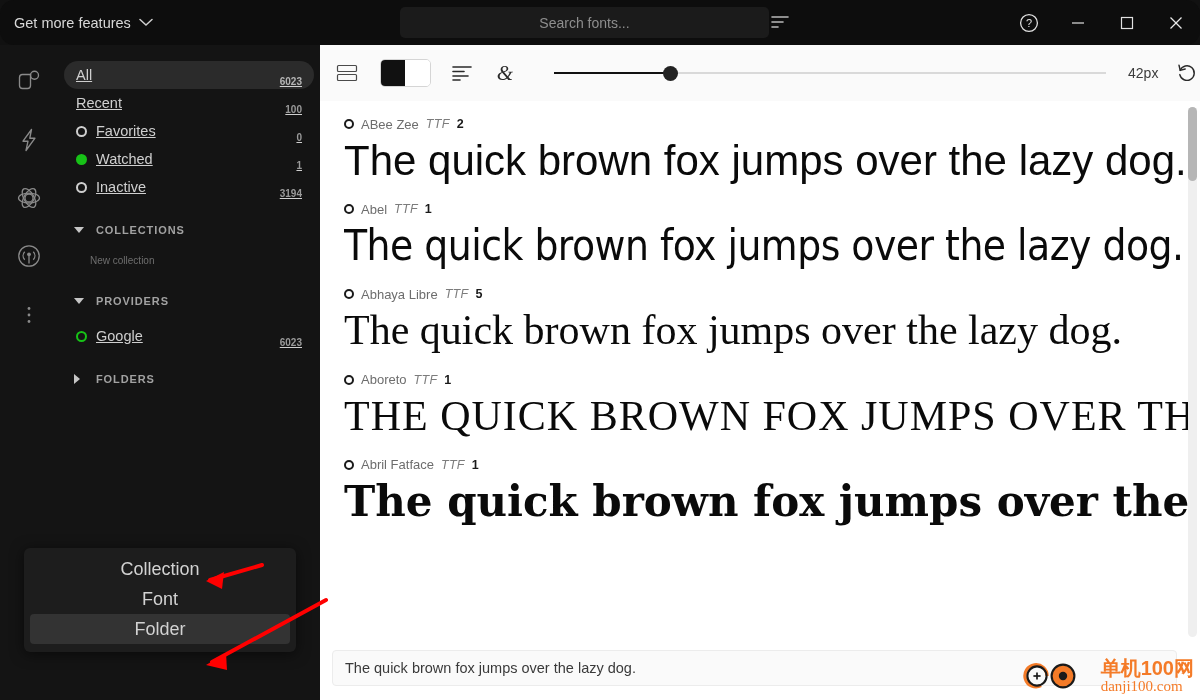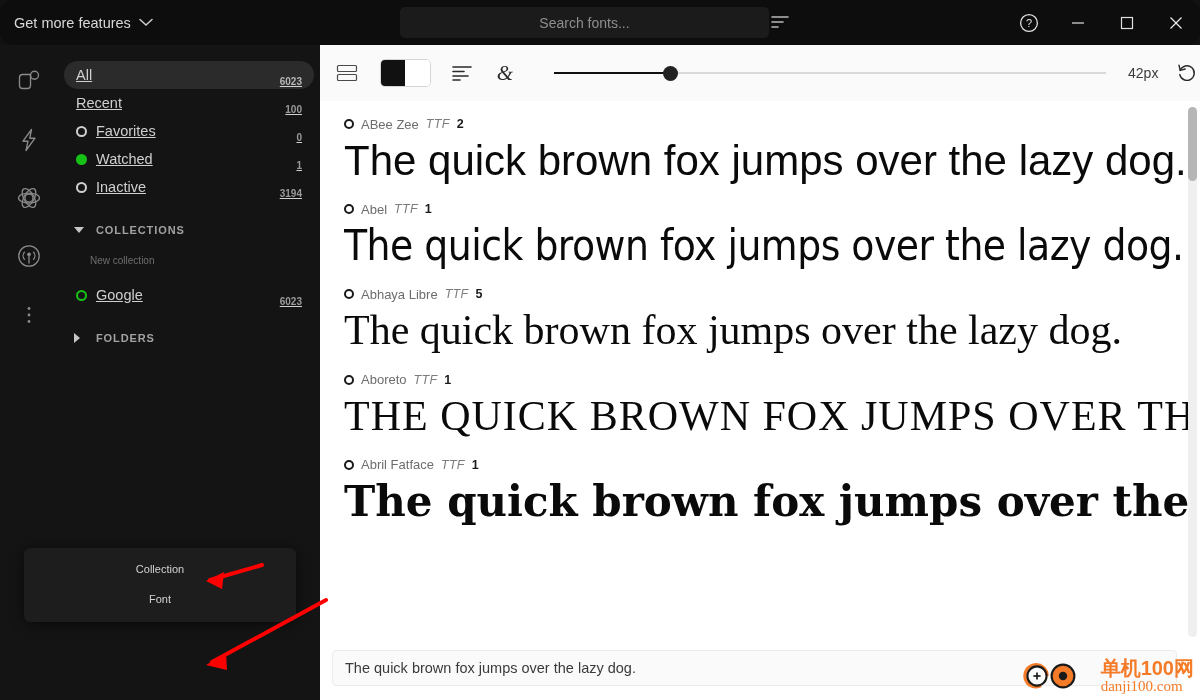--- a/index.html
+++ b/index.html
@@ -202,21 +202,21 @@
     box-shadow: 0 2px 14px rgba(0,0,0,0.55);
   }
   .ctx-item {
     height: 30px;
     margin: 0 6px;
     border-radius: 4px;
     display: flex;
     align-items: center;
     justify-content: center;
     color: #d2d2d2;
-    font-size: 11px;
+    font-size: 18px;
     cursor: pointer;
   }
   .ctx-item.ctx-selected { background: #333333; }
 
   
   #main {
     position: absolute;
     left: 320px; top: 45px;
     width: 880px; height: 655px;
     background: #ffffff;
@@ -527,20 +527,26 @@
     <div class="section-head" style="margin-top:14px">
       <span class="tri">
           <span class="tri-down"></span>
         </span>
       <span>COLLECTIONS</span>
     </div>
     <div id="new-collection">
       <span>New collection</span>
     </div>
 
+    <div class="section-head" style="margin-top:11px">
+      <span class="tri">
+          <span class="tri-down"></span>
+        </span>
+      <span>PROVIDERS</span>
+    </div>
     <div class="nav-row" style="margin-top:6px">
       <span class="dotwrap">
           <span class="dot green-ring"></span>
         </span>
       <span class="nav-label">Google</span>
       <span class="nav-count">6023</span>
     </div>
 
     <div class="section-head" style="margin-top:14px">
       <span class="tri">
@@ -549,20 +555,23 @@
       <span>FOLDERS</span>
     </div>
   </div>
 
   <div id="ctx-menu">
     <div class="ctx-item">
       <span>Collection</span>
     </div>
     <div class="ctx-item">
       <span>Font</span>
+    </div>
+    <div class="ctx-item ctx-selected">
+      <span>Folder</span>
     </div>
   </div>
 
   <div id="main">
 
     <div id="main-toolbar">
 
       <div class="tb-icon">
         <svg width="24" height="22" viewBox="0 0 24 22">
           <rect x="2.5" y="3.5" width="19" height="6" stroke="#4a4a4a" stroke-width="1.2" fill="none" rx="1"></rect>

